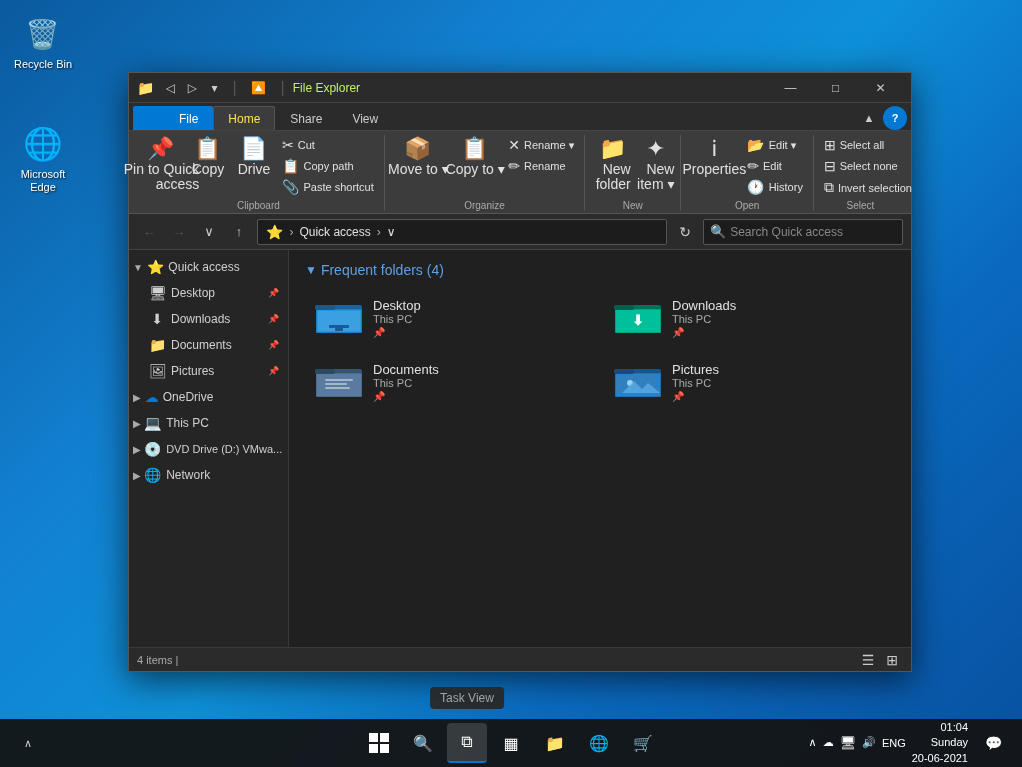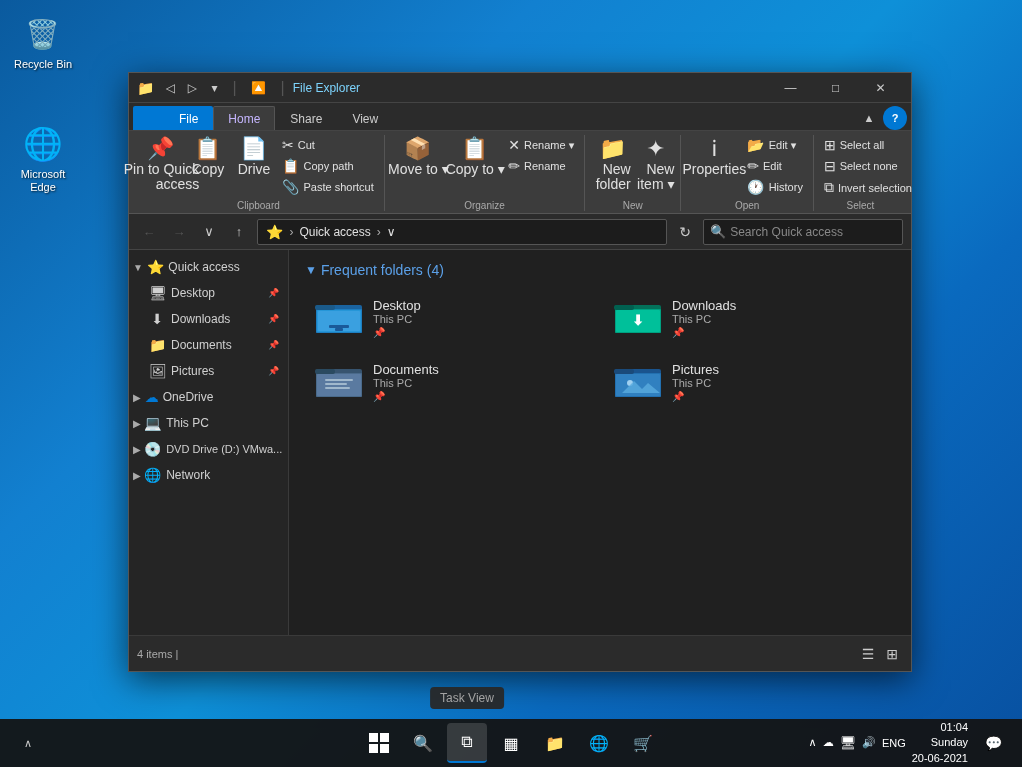--- a/index.html
+++ b/index.html
@@ -157,21 +157,21 @@
       display: flex;
       align-items: center;
       justify-content: center;
       color: #ccc;
       font-size: 12px;
       cursor: pointer;
       border-radius: 2px;
     }
     .title-bar-sep { color: #555; font-size: 16px; margin: 0 2px; }
     .title-bar-title {
-      color: #7dd3fc;
+      color: #bef264;
       font-size: 12px;
       flex: 1;
     }
     .title-bar-controls {
       display: flex;
       gap: 0;
     }
     .title-btn {
       width: 45px;
       height: 30px;
@@ -200,21 +200,21 @@
       cursor: pointer;
       border: 1px solid transparent;
       border-bottom: none;
       border-radius: 2px 2px 0 0;
       height: 24px;
       display: flex;
       align-items: center;
     }
     .ribbon-tab.active {
       background: #3c3c3c;
-      color: #c4b5fd;
+      color: #fde047;
       border-color: #555 #555 #3c3c3c;
     }
     .ribbon-tab.file {
       background: #0078d4;
       color: #fff;
       border-color: transparent;
       padding-left: 45px;
     }
     .ribbon-collapse-btn {
       margin-left: auto;
@@ -482,21 +482,21 @@
       flex-shrink: 0;
     }
 
     .folder-info { display: flex; flex-direction: column; }
     .folder-name { color: #e0e0e0; font-size: 13px; font-weight: 400; }
     .folder-sub { color: #aaa; font-size: 11px; }
     .folder-pin { color: #0078d4; font-size: 10px; margin-top: 2px; }
 
     
     .status-bar {
-      height: 36px;
+      height: 24px;
       background: #2b2b2b;
       border-top: 1px solid #3a3a3a;
       display: flex;
       align-items: center;
       padding: 0 8px;
       justify-content: space-between;
     }
     .status-text { color: #aaa; font-size: 11px; }
     .view-btns { display: flex; gap: 2px; }
     .view-btn {

